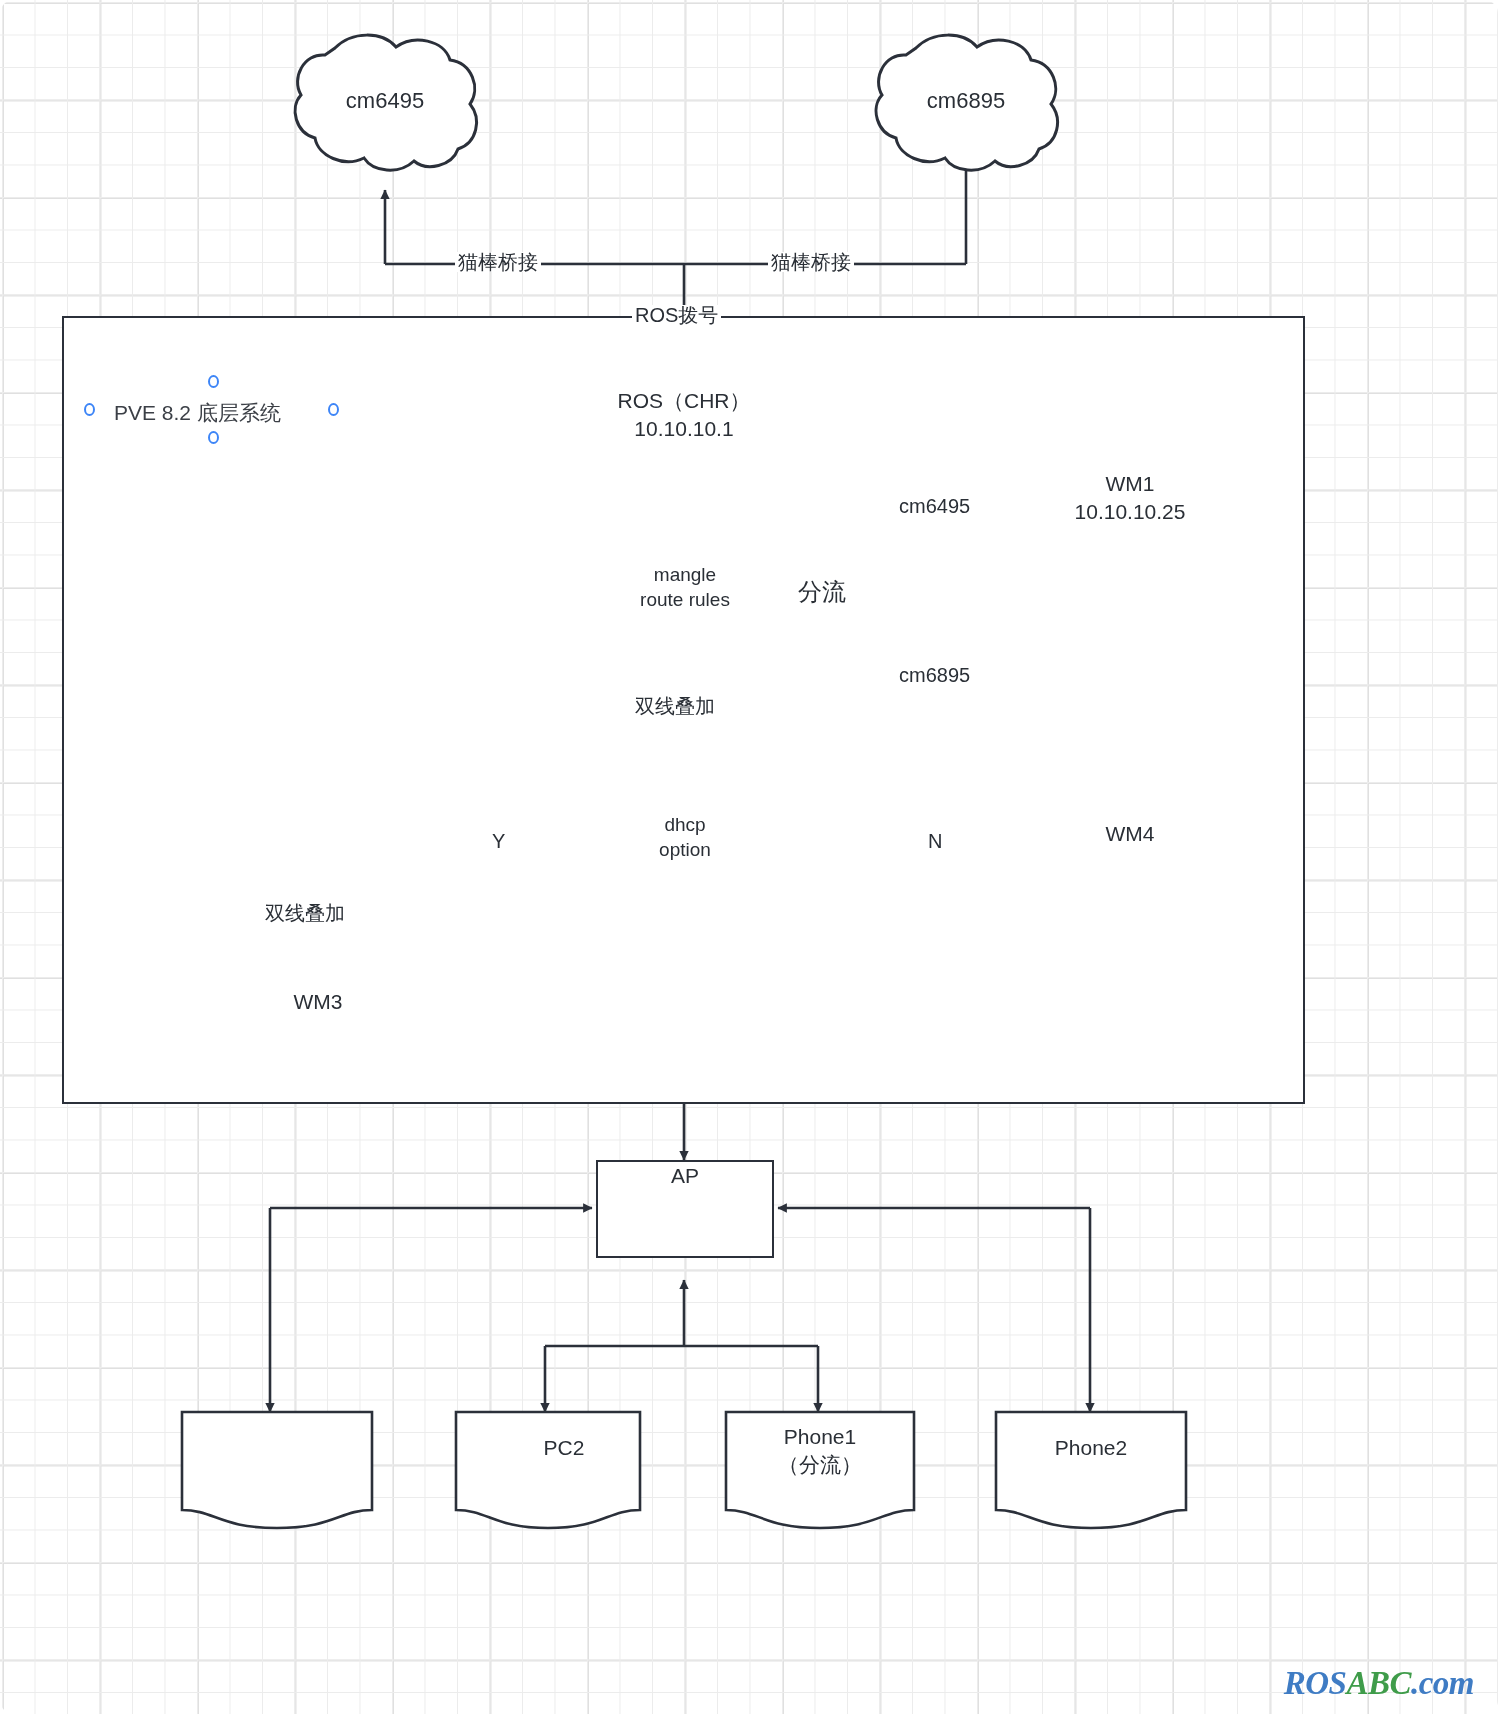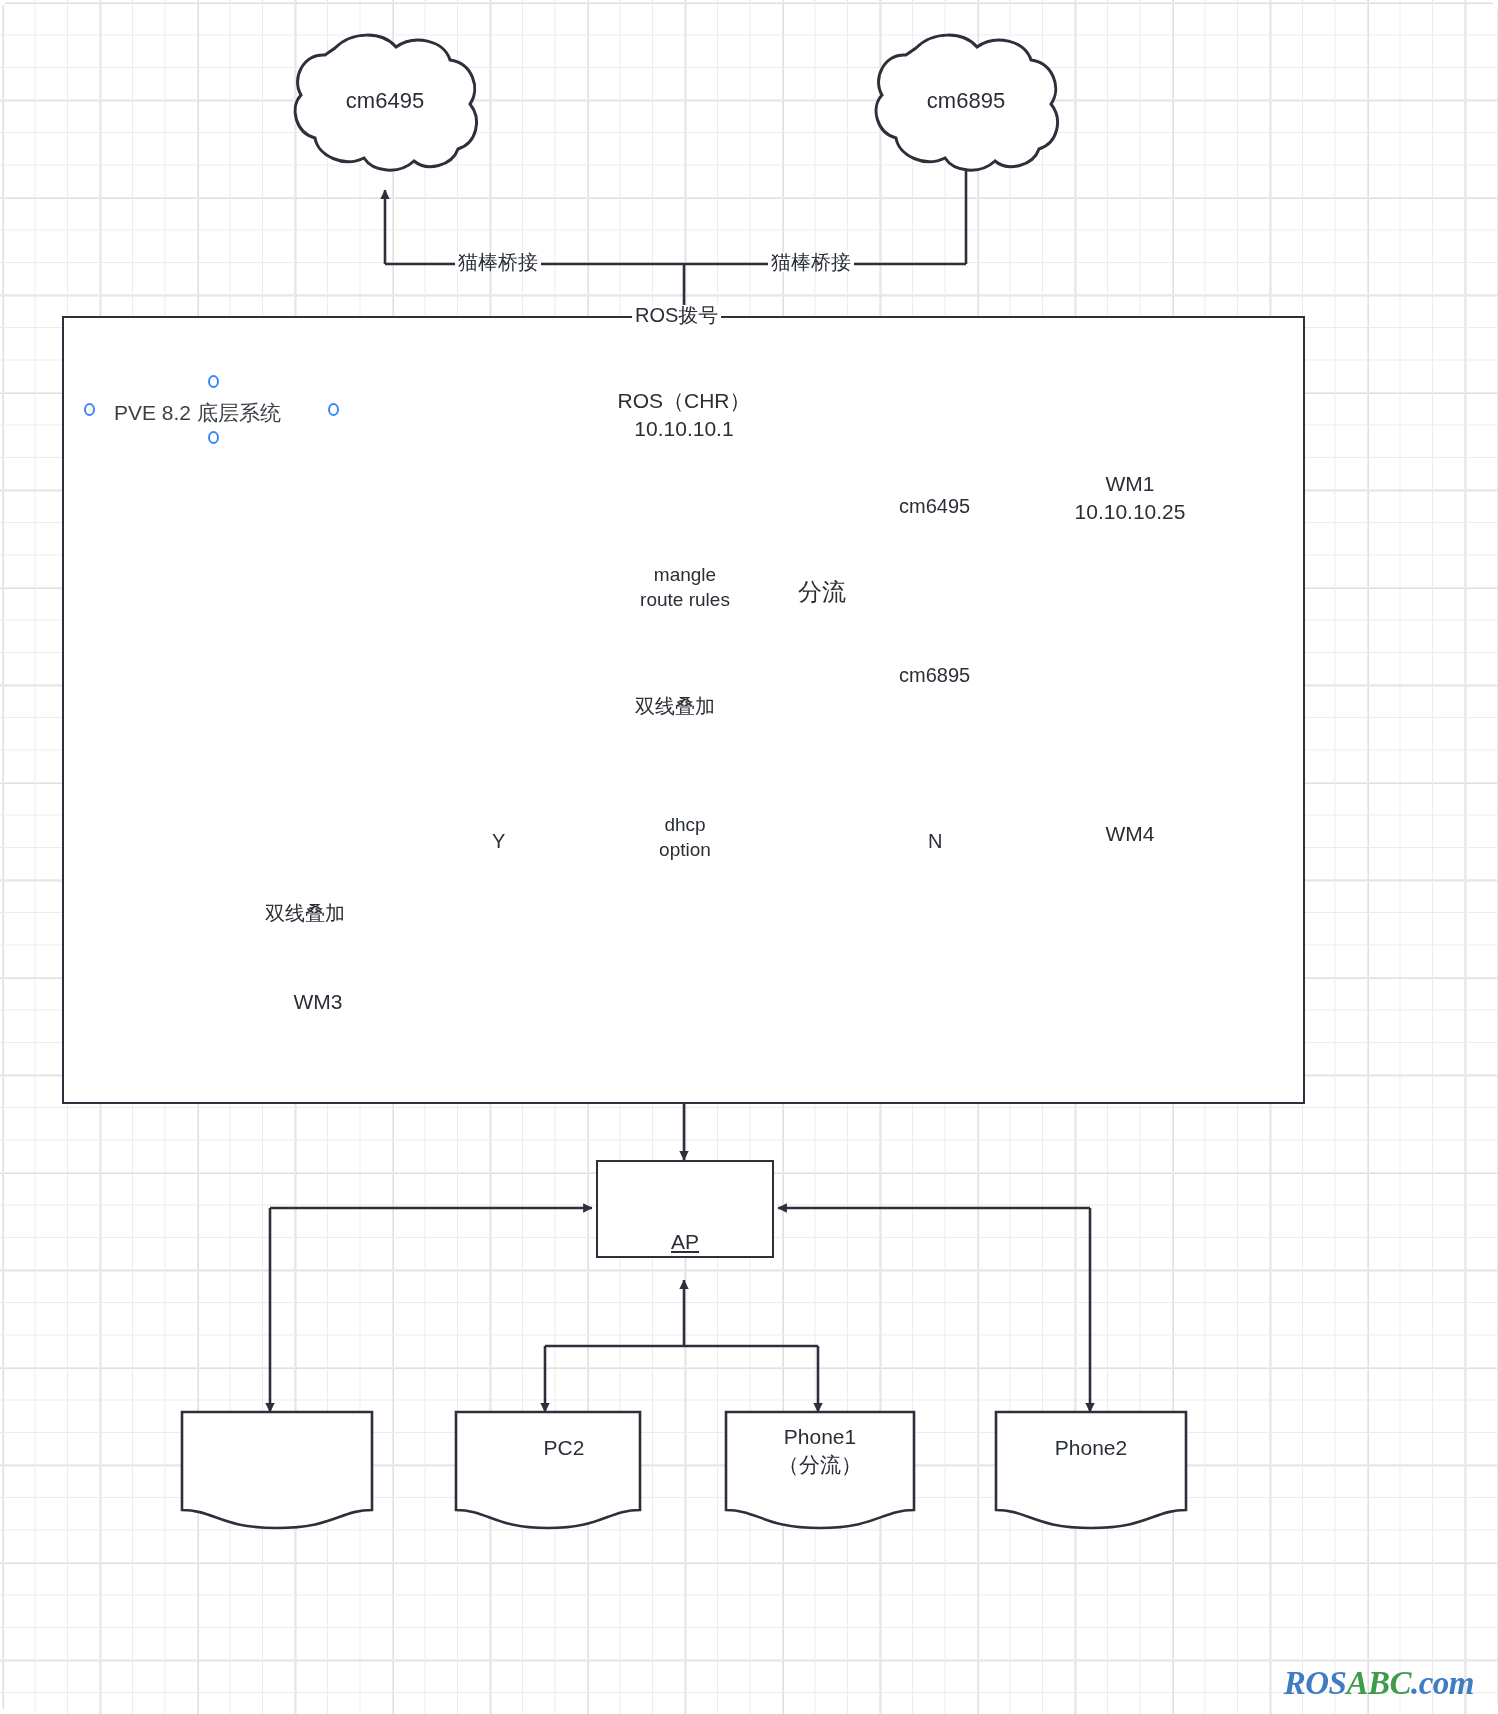--- a/index.html
+++ b/index.html
@@ -24,26 +24,25 @@
     overflow: hidden;
   }
   #edges {
     position: absolute; left: 0; top: 0;
     width: 1498px; height: 1714px;
     pointer-events: none;
   }
   .node {
     position: absolute;
     display: flex;
-    align-items: flex-end;
+    align-items: flex-start;
     justify-content: center;
     text-align: center;
     color: #2a2f36;
     line-height: 1.34;
-    text-decoration: underline;
   }
   .box {
     border: 2.4px solid #2b303a;
     background: #ffffff;
   }
   .doc-label {
     position: absolute;
     left: 0; right: 0;
     text-align: center;
     color: #2a2f36;

